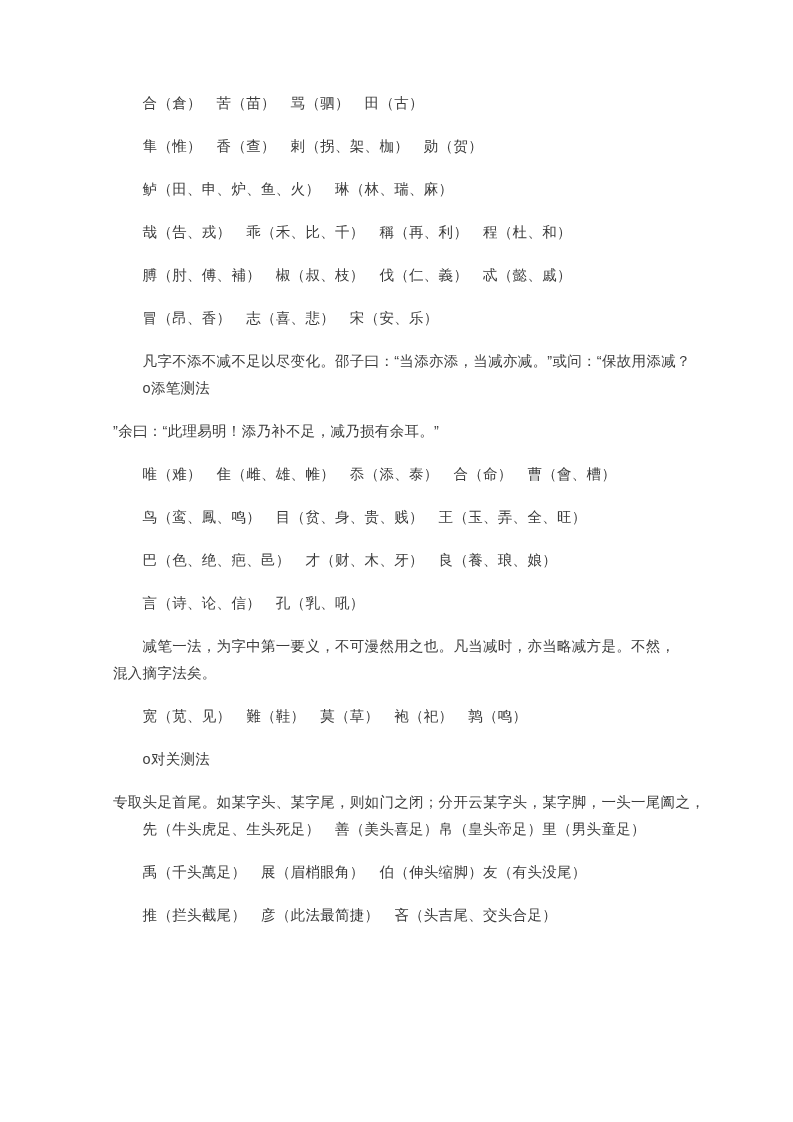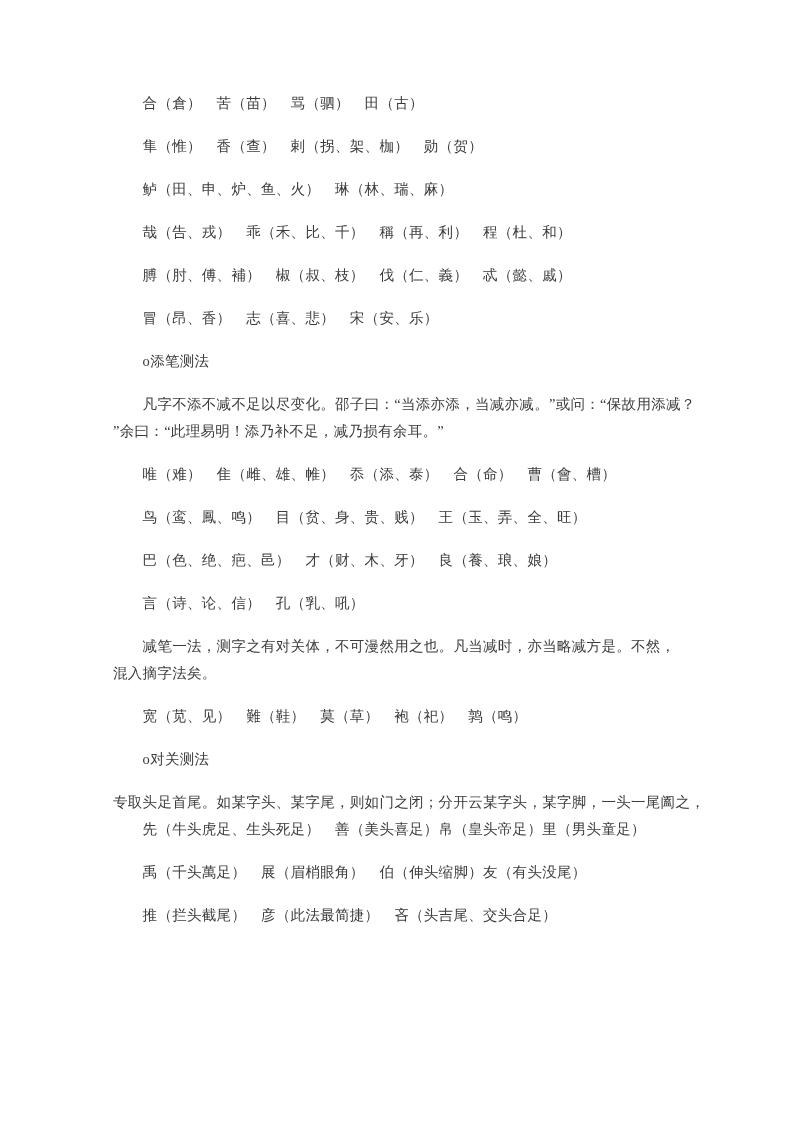--- a/index.html
+++ b/index.html
@@ -8,21 +8,21 @@
       background: #ffffff;
     }
     .page {
       position: relative;
       width: 793px;
       height: 1122px;
       background: #ffffff;
       box-sizing: border-box;
       padding: 90px 88px 0 113px;
       overflow: hidden;
-      font-family: Liberation Serif, serif;
+      font-family: Liberation Sans, sans-serif;
       font-size: 14.5px;
       color: #3b3b3b;
     }
     .ln {
       line-height: 27px;
       white-space: pre;
       letter-spacing: 0.3px;
     }
     .gap {
       margin-bottom: 16px;
@@ -31,28 +31,28 @@
 </head>
 <body>
 
 <div class="page">
   <div class="ln gap">　　合（倉）　苦（苗）　骂（驷）　田（古）</div>
   <div class="ln gap">　　隼（惟）　香（查）　剌（拐、架、枷）　勋（贺）</div>
   <div class="ln gap">　　鲈（田、申、炉、鱼、火）　琳（林、瑞、麻）</div>
   <div class="ln gap">　　哉（告、戎）　乖（禾、比、千）　稱（再、利）　程（杜、和）</div>
   <div class="ln gap">　　膊（肘、傅、補）　椒（叔、枝）　伐（仁、義）　忒（懿、戚）</div>
   <div class="ln gap">　　冒（昂、香）　志（喜、悲）　宋（安、乐）</div>
+  <div class="ln">　　凡字不添不减不足以尽变化。邵子曰：“当添亦添，当减亦减。”或问：“保故用添减？</div>
   <div class="ln gap">　　o添笔测法</div>
-  <div class="ln">　　凡字不添不减不足以尽变化。邵子曰：“当添亦添，当减亦减。”或问：“保故用添减？</div>
   <div class="ln gap">”余曰：“此理易明！添乃补不足，减乃损有余耳。”</div>
   <div class="ln gap">　　唯（难）　隹（雌、雄、帷）　忝（添、泰）　合（命）　曹（會、槽）</div>
   <div class="ln gap">　　鸟（鸾、鳳、鸣）　目（贫、身、贵、贱）　王（玉、弄、全、旺）</div>
   <div class="ln gap">　　巴（色、绝、疤、邑）　才（财、木、牙）　良（養、琅、娘）</div>
   <div class="ln gap">　　言（诗、论、信）　孔（乳、吼）</div>
-  <div class="ln">　　减笔一法，测字之有对关体，不可漫然用之也。凡当减时，亦当略减方是。不然，</div>
+  <div class="ln">　　减笔一法，为字中第一要义，不可漫然用之也。凡当减时，亦当略减方是。不然，</div>
   <div class="ln gap">混入摘字法矣。</div>
   <div class="ln gap">　　宽（苋、见）　難（鞋）　莫（草）　袍（祀）　鹑（鸣）</div>
   <div class="ln gap">　　o对关测法</div>
   <div class="ln">专取头足首尾。如某字头、某字尾，则如门之闭；分开云某字头，某字脚，一头一尾阖之，</div>
   <div class="ln gap">　　先（牛头虎足、生头死足）　善（美头喜足）帛（皇头帝足）里（男头童足）</div>
   <div class="ln gap">　　禹（千头萬足）　展（眉梢眼角）　伯（伸头缩脚）友（有头没尾）</div>
   <div class="ln gap">　　推（拦头截尾）　彦（此法最简捷）　吝（头吉尾、交头合足）</div>
 </div>
 
 </body></html>

